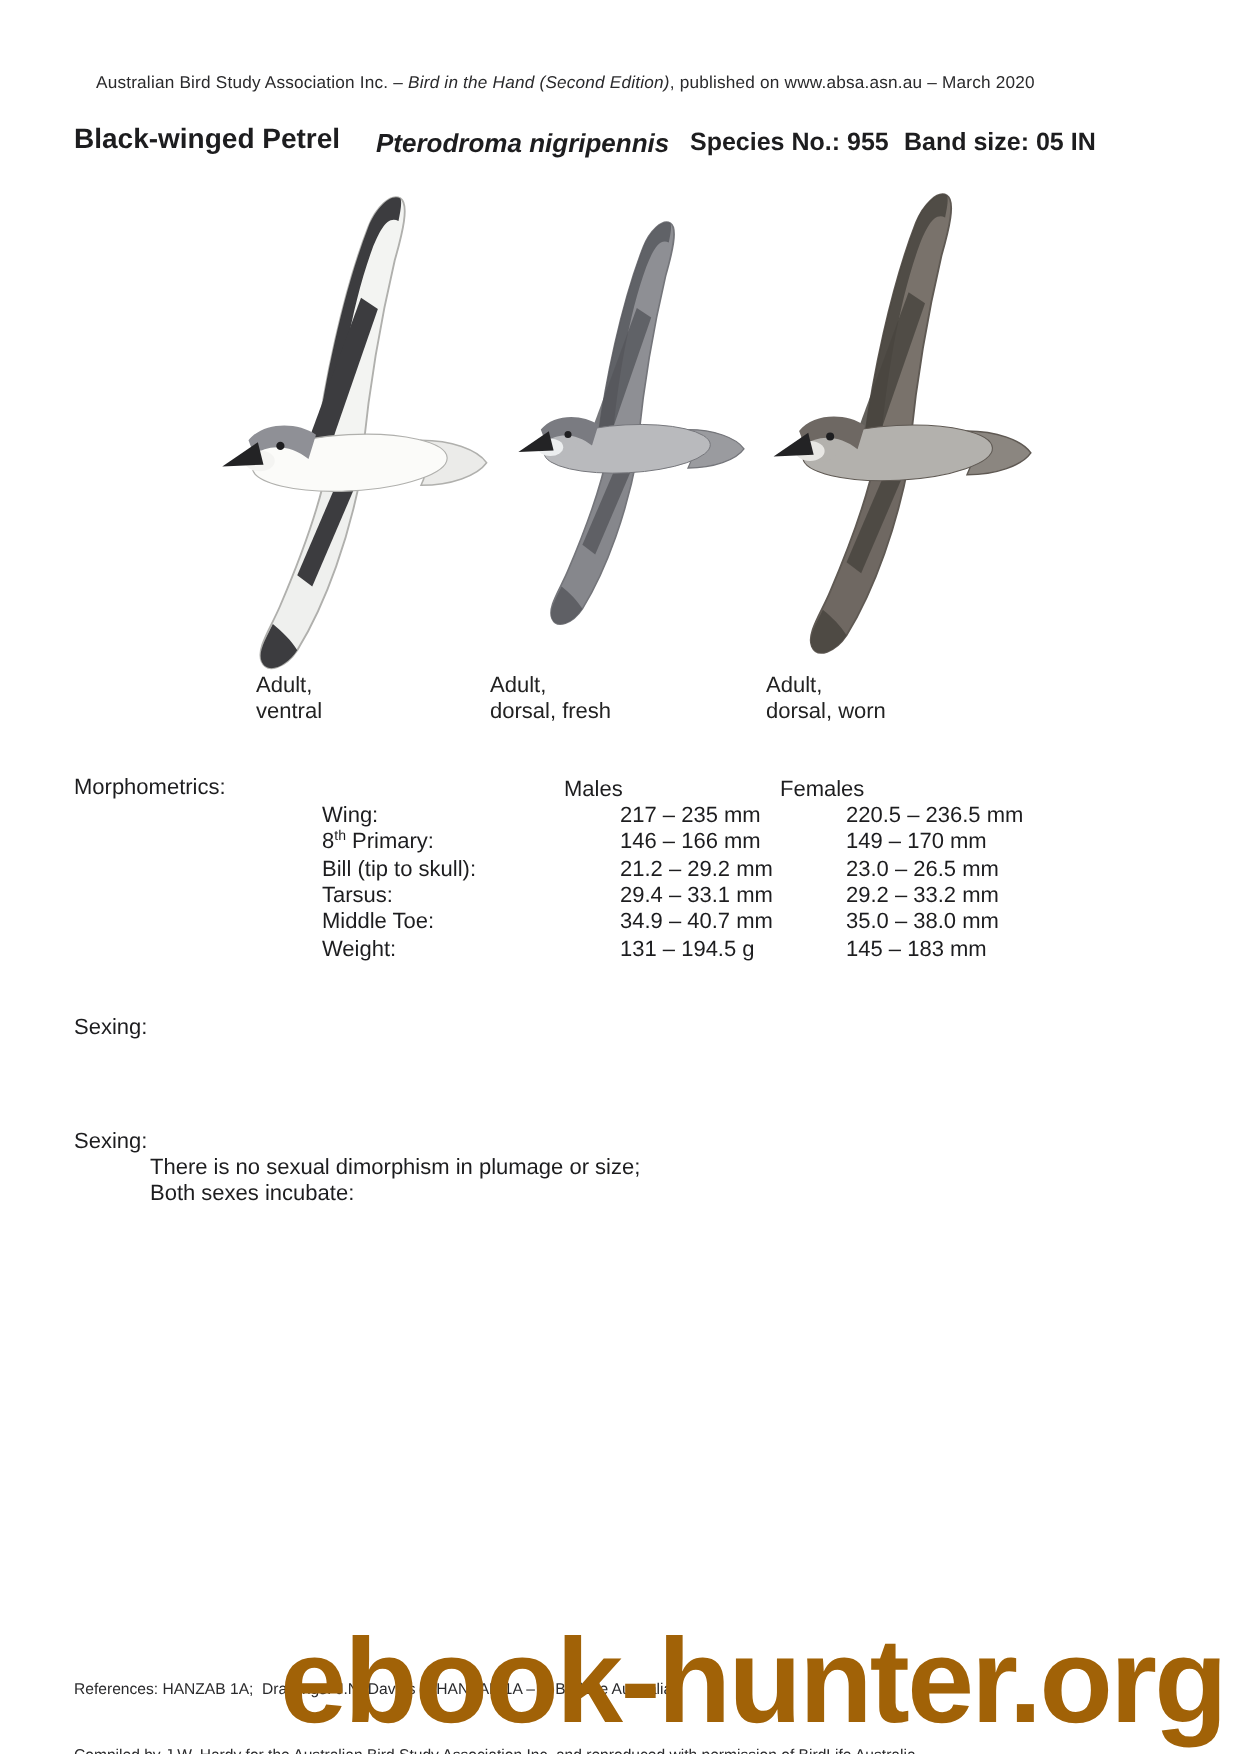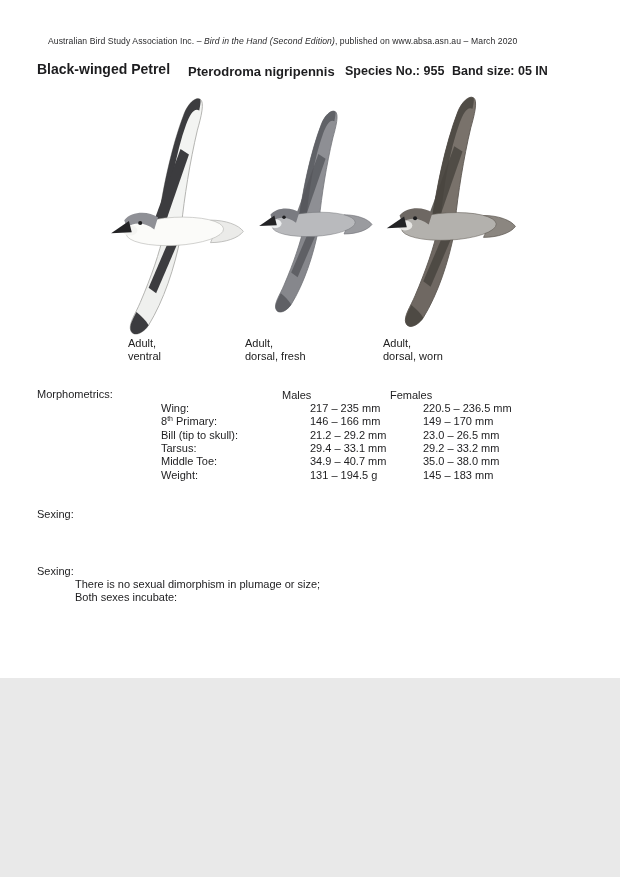--- a/index.html
+++ b/index.html
@@ -1,36 +1,36 @@
 <!DOCTYPE html>
 <html><head>
 <meta charset="utf-8">
 <style>
   html,body{margin:0;padding:0;background:#e9e9e9;}
   .page{
     position:relative;
-    width:620px;height:678px;
+    width:620px;height:877px;
     margin:0 auto;
     background:#ffffff;
     overflow:hidden;
     font-family:"Liberation Sans", sans-serif;
     color:#1d1d1f;
   }
   .abs{position:absolute;}
 
   
   .doc-header{
     left:48px;top:36px;
     font-size:8.6px;letter-spacing:.1px;color:#2a2a2c;white-space:nowrap;
   }
   .doc-header .it{font-style:italic;}
 
   
   .t-common{left:37px;top:61px;font-size:14px;font-weight:bold;white-space:nowrap;text-align:right;}
-  .t-sci{left:188px;top:64px;font-size:13px;font-weight:bold;white-space:nowrap;}
+  .t-sci{left:188px;top:64px;font-size:13px;font-weight:bold;font-style:italic;white-space:nowrap;}
   .t-species{left:345px;top:64px;font-size:12.5px;font-weight:bold;white-space:nowrap;}
   .t-band{left:452px;top:64px;font-size:12.5px;font-weight:bold;white-space:nowrap;}
 
   
   .bird{position:absolute;}
   .bird1{left:98px;top:92px;width:150px;height:245px;}
   .bird2{left:248px;top:86px;width:128px;height:248px;}
   .bird3{left:374px;top:86px;width:146px;height:248px;}
 
   .bird--ventral{

